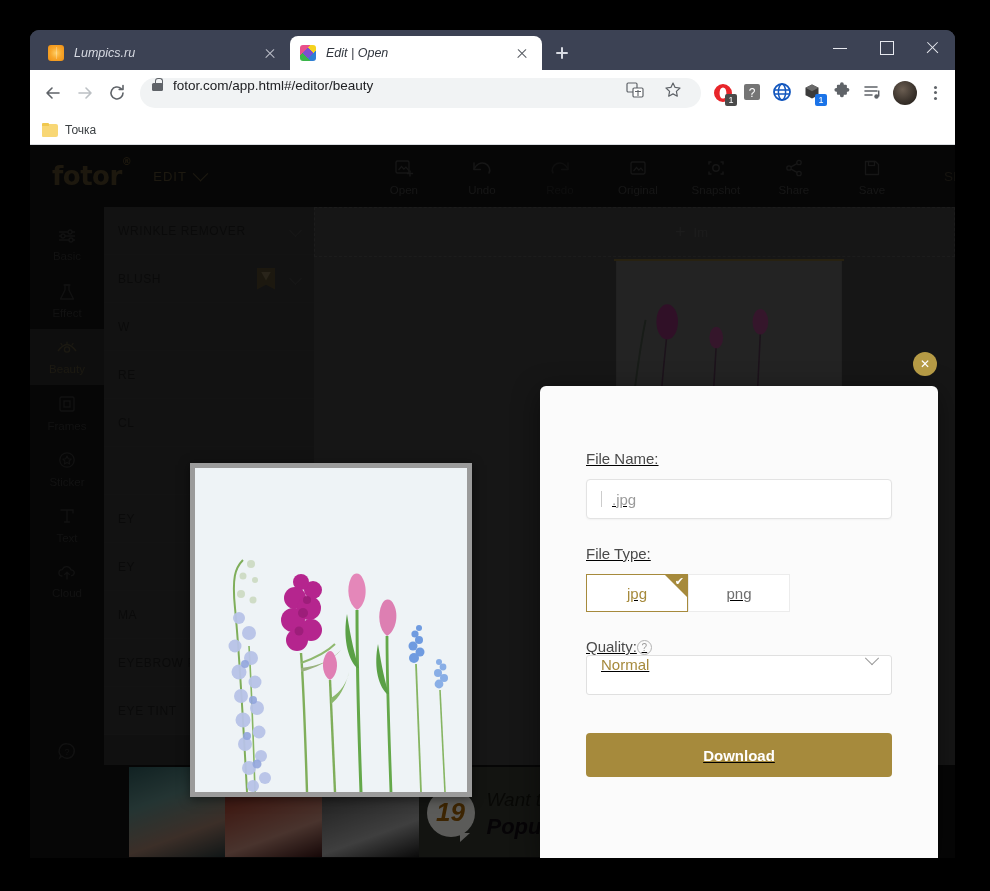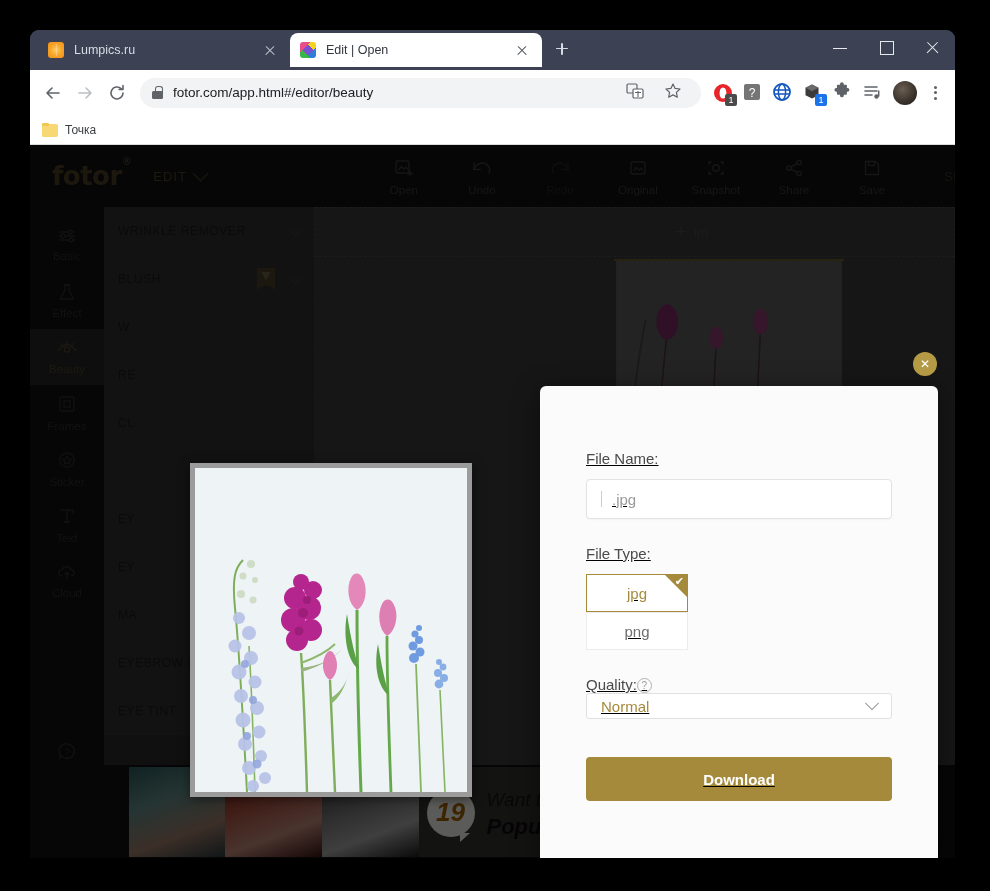--- a/index.html
+++ b/index.html
@@ -16,21 +16,21 @@
     position: absolute; left: 30px; top: 30px;
     width: 925px; height: 828px;
     background: #3c4254;
     border-radius: 9px 9px 0 0;
     overflow: hidden;
   }
 
   
   .tabstrip {
     position: relative; height: 40px; background: #3c4254;
-    display: flex; align-items: center; padding-left: 8px;
+    display: flex; align-items: flex-end; padding-left: 8px; font-style: italic;
   }
   .tab {
     position: relative; display: flex; align-items: center;
     height: 34px; width: 252px; padding: 0 10px;
     border-radius: 8px 8px 0 0; font-size: 12.5px;
     color: #d8dbe3;
   }
   .tab.active { background: #ffffff; color: #32373f; }
   .tab .favicon {
     width: 16px; height: 16px; margin-right: 10px; flex: 0 0 16px;
@@ -83,21 +83,21 @@
   
   .toolbar {
     height: 45px; background: #fff; display: flex; align-items: center;
     padding: 0 8px; gap: 2px;
   }
   .navbtn { width: 30px; height: 30px; position: relative; color: #5f6368; flex:0 0 30px;}
   .navbtn svg { position:absolute; left:5px; top:5px; }
   .navbtn.disabled { color:#bcc0c4; }
   .omnibox {
     flex: 1 1 auto; height: 30px; background: #f1f3f4; border-radius: 16px;
-    display: flex; align-items: center; padding: 0 12px; margin: 0 6px;
+    display: flex; align-items: flex-start; padding: 0 12px; margin: 0 6px;
     font-size: 13.5px; color: #202124; gap: 10px; min-width:0;
   }
   .lock { width: 11px; height: 13px; position: relative; flex:0 0 11px;}
   .lock:before{content:"";position:absolute;left:0;bottom:0;width:11px;height:8px;background:#5f6368;border-radius:1.5px;}
   .lock:after{content:"";position:absolute;left:2.5px;top:0;width:6px;height:7px;border:1.7px solid #5f6368;border-bottom:none;border-radius:3px 3px 0 0;}
   .url { flex:1 1 auto; overflow:hidden; white-space:nowrap; text-overflow:ellipsis;}
   .tb-icon { width: 28px; height: 28px; position: relative; flex: 0 0 28px; }
   .tb-icon svg { position: absolute; left: 3px; top: 3px; }
   .badge-num {
     position: absolute; right: 0px; bottom: 1px;
@@ -277,41 +277,41 @@
   .field-label { font-size: 15px; color: #4a4a4a; margin-bottom: 12px; }
   .name-input {
     height: 40px; background:#fff; border: 1px solid #e3e3e3; border-radius: 4px;
     display:flex; align-items:center; padding: 0 14px; font-size: 15px; color:#555;
     box-shadow: 0 1px 2px rgba(0,0,0,.04);
   }
   .name-input .val { flex:1 1 auto; color:#555; }
   .name-input .caret { width:1px; height:16px; background:#ccc; margin-right: 10px; }
   .name-input .ext { color:#9a9a9a; }
   .spacer-24 { height: 26px; }
-  .type-group { display:flex;flex-direction:column; }
+  .type-group { display:flex; }
   .type-btn {
     width: 102px; height: 38px; display:flex; align-items:center; justify-content:center;
     font-size: 15px; color:#6e6e6e; border: 1px solid #ececec; position:relative; background:#fff;
   }
   .type-btn.sel { border: 1px solid #a68a3c; color:#a68a3c; }
   .type-btn.sel:after{
     content:""; position:absolute; right:0; top:0; width: 22px; height: 22px;
     background: #a68a3c; clip-path: polygon(100% 0, 0 0, 100% 100%);
   }
   .type-check {
     position:absolute; right:3px; top:0px; color:#fff; font-size: 11px; z-index: 2;
   }
   .quality-label { display:flex; align-items:flex-end; font-size: 15px; color:#4a4a4a; }
   .qmark {
     width: 15px; height: 15px; border-radius: 50%; border: 1px solid #b3b3b3; color:#9a9a9a;
     font-size: 10px; display:flex; align-items:center; justify-content:center;
   }
   .select {
-    height: 26px; background:#fff; border:1px solid #e0e0e0; border-radius: 3px;
-    display:flex; align-items:center; padding: 0 14px; font-size: 15px; color:#a68a3c;
+    height: 40px; background:#fff; border:1px solid #e0e0e0; border-radius: 3px;
+    display:flex; align-items:flex-start; padding: 0 14px; font-size: 15px; color:#a68a3c;
   }
   .select .sv { flex:1 1 auto; }
   .select .dchev { width:10px;height:10px;border-right:1.6px solid #9a9a9a;border-bottom:1.6px solid #9a9a9a;transform:rotate(45deg) translate(-2px,-2px);}
   .dl-btn {
     margin-top: 38px; height: 44px; background:#a68a3c; border-radius: 4px;
     display:flex; align-items:center; justify-content:center;
     color:#fff; font-size: 15px; font-weight: 700;
   }
   .modal-close {
     position:absolute; left: 883px; top: 207px; width: 24px; height: 24px; border-radius:50%;

